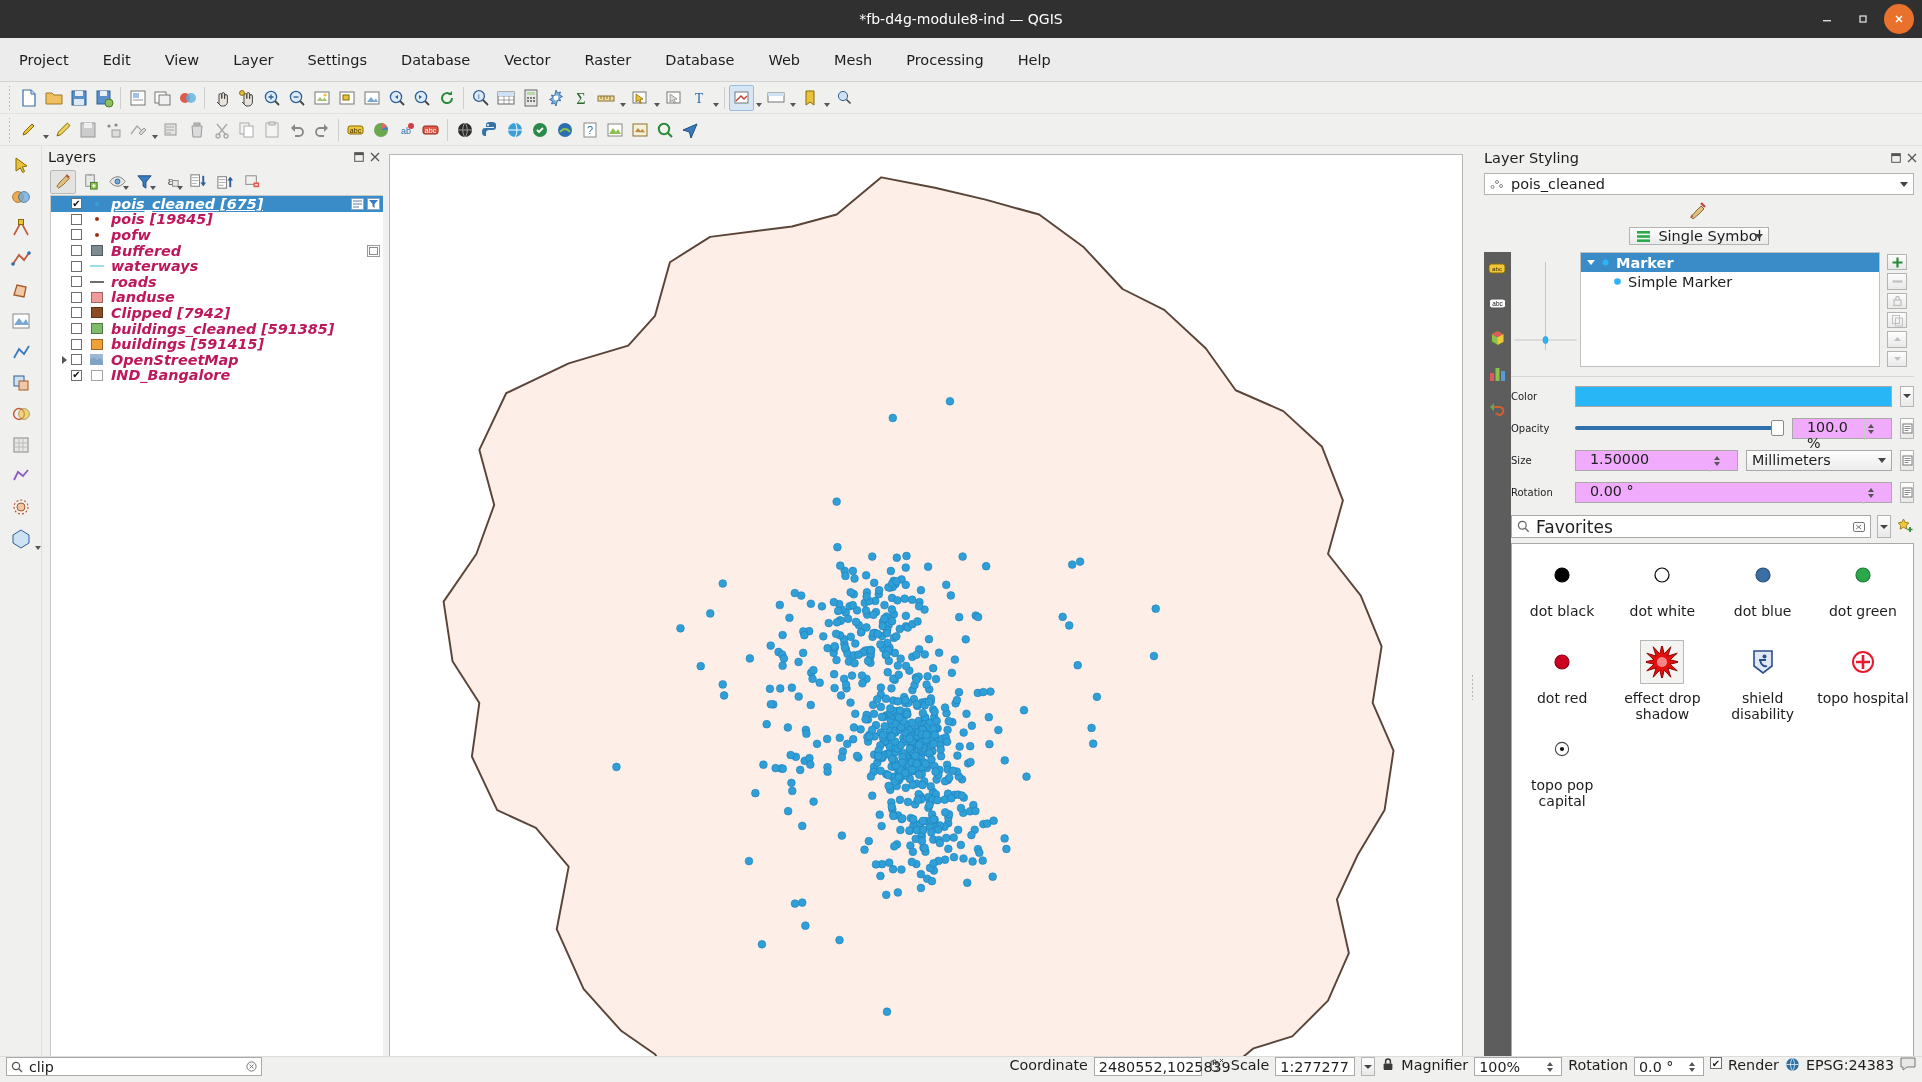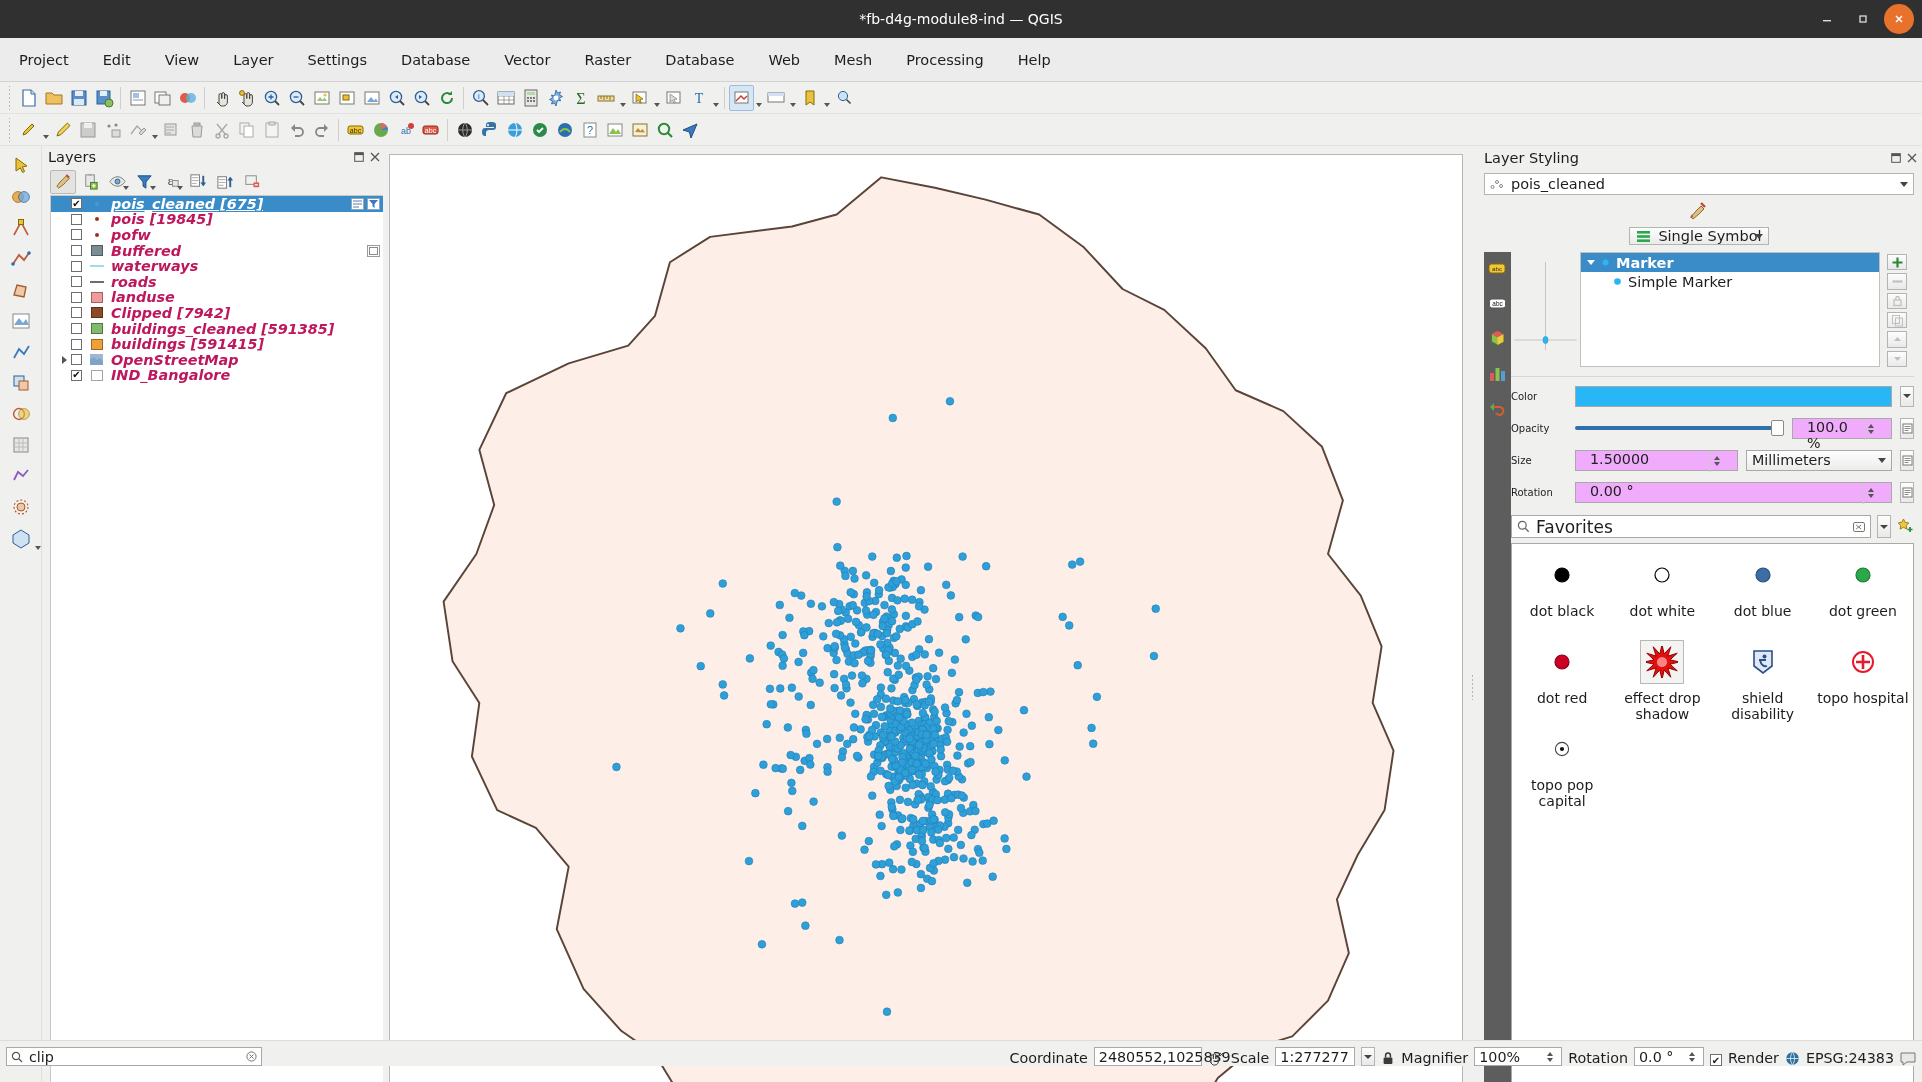--- a/index.html
+++ b/index.html
@@ -132,22 +132,22 @@
       display:flex;align-items:center;gap:6px;padding:0 5px; font-size:17px;}
   .gallery{ flex:1; background:#fff; border:1px solid #a9a9a7; margin-top:5px;
       display:flex; flex-wrap:wrap; align-content:flex-start; padding-top:10px;}
   .gitem{ width:25%; height:87px; display:flex; flex-direction:column; align-items:center; justify-content:flex-start; gap:8px;}
   .gitem.selected .gicon{ outline:1px solid #b8b8b6; background:#f3f3f1;}
   .gicon{ width:42px;height:42px;display:flex;align-items:center;justify-content:center;}
   .gname{ font-size:14px; text-align:center; line-height:1.12; color:#1d1d1d;}
   .cbx{ width:12px;height:12px;border:1px solid #6e6e6e; background:#fff;
       display:flex;align-items:center;justify-content:center;font-size:10px;}
   
-  #statusbar{ position:absolute; bottom:16px; left:0; width:1922px; height:26px; background:#f0f0ef;
-      border-top:1px solid #dcdcda; display:flex; align-items:flex-end; gap:6px; padding:0 6px; font-size:14.3px;}
+  #statusbar{ position:absolute; bottom:0; left:0; width:1922px; height:26px; background:#f0f0ef;
+      border-top:1px solid #dcdcda; display:flex; align-items:flex-start; gap:6px; padding:0 6px; font-size:14.3px;}
   #statusbar .searchbox{ width:256px; height:19px; background:#fff; border:1px solid #a9a9a7;
       display:flex;align-items:center;gap:6px;padding:0 4px;}
   .sb-field{ height:19px;background:#fff;border:1px solid #a9a9a7;display:flex;align-items:center;padding:0 4px;}
   .spacer{ flex:1; }
 </style>
 </head>
 <body>
 
 <div id="titlebar">
   <span>*fb-d4g-module8-ind — QGIS</span>

